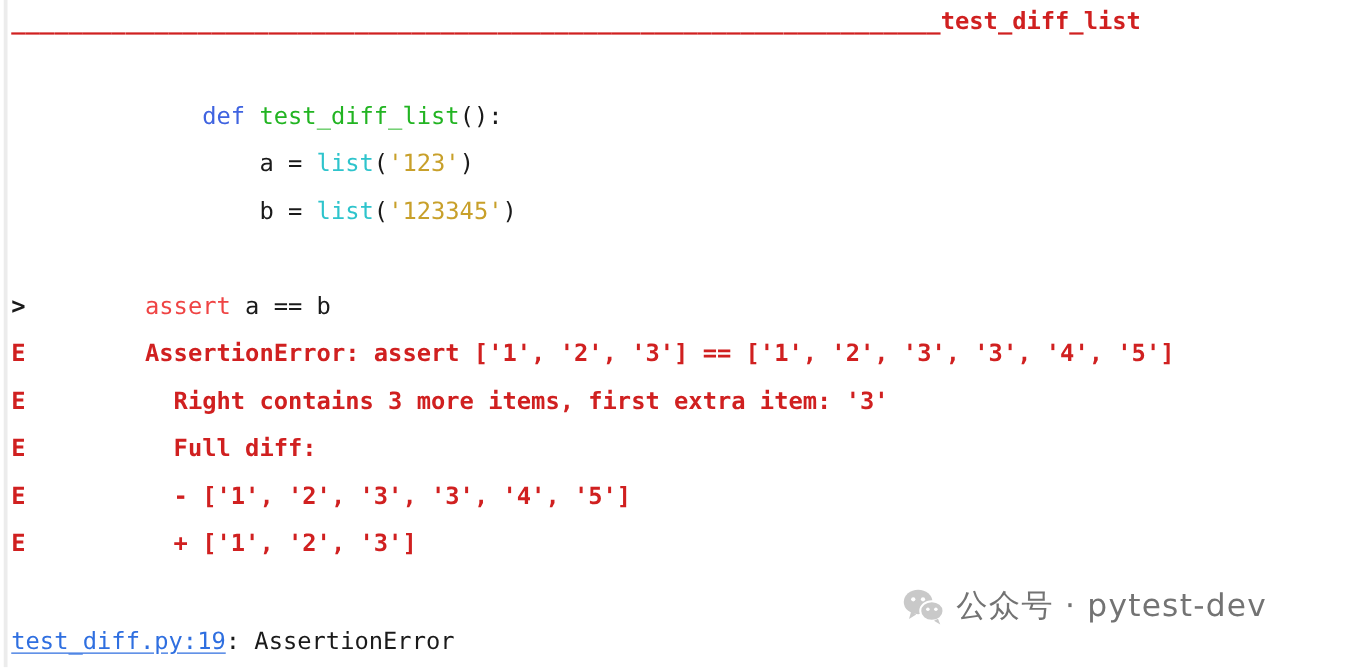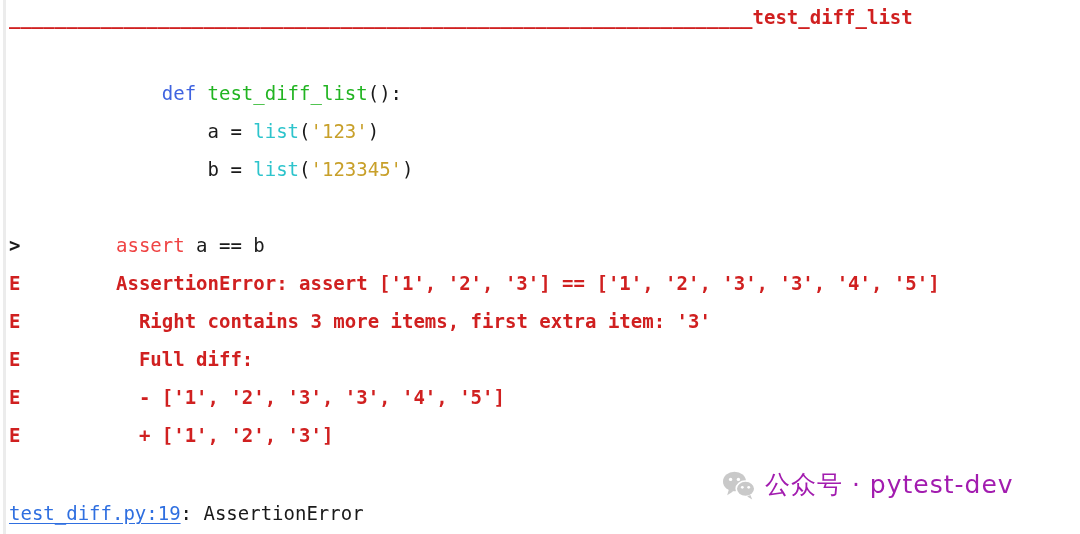--- a/index.html
+++ b/index.html
@@ -95,21 +95,21 @@
   
   #watermark {
     position: absolute;
     left: 722px;
     top: 466px;
     display: flex;
     align-items: center;
     gap: 9px;
     font-family: "DejaVu Sans", "Liberation Sans", sans-serif;
     font-size: 25px;
-    color: #a21caf;
+    color: #737373;
     letter-spacing: 1px;
     pointer-events: none;
     user-select: none;
   }
   #watermark .wm-icon { display: block; width: 34px; height: 30px; }
   #watermark .wm-text { white-space: pre; }
 </style>
 </head>
 <body>
 

